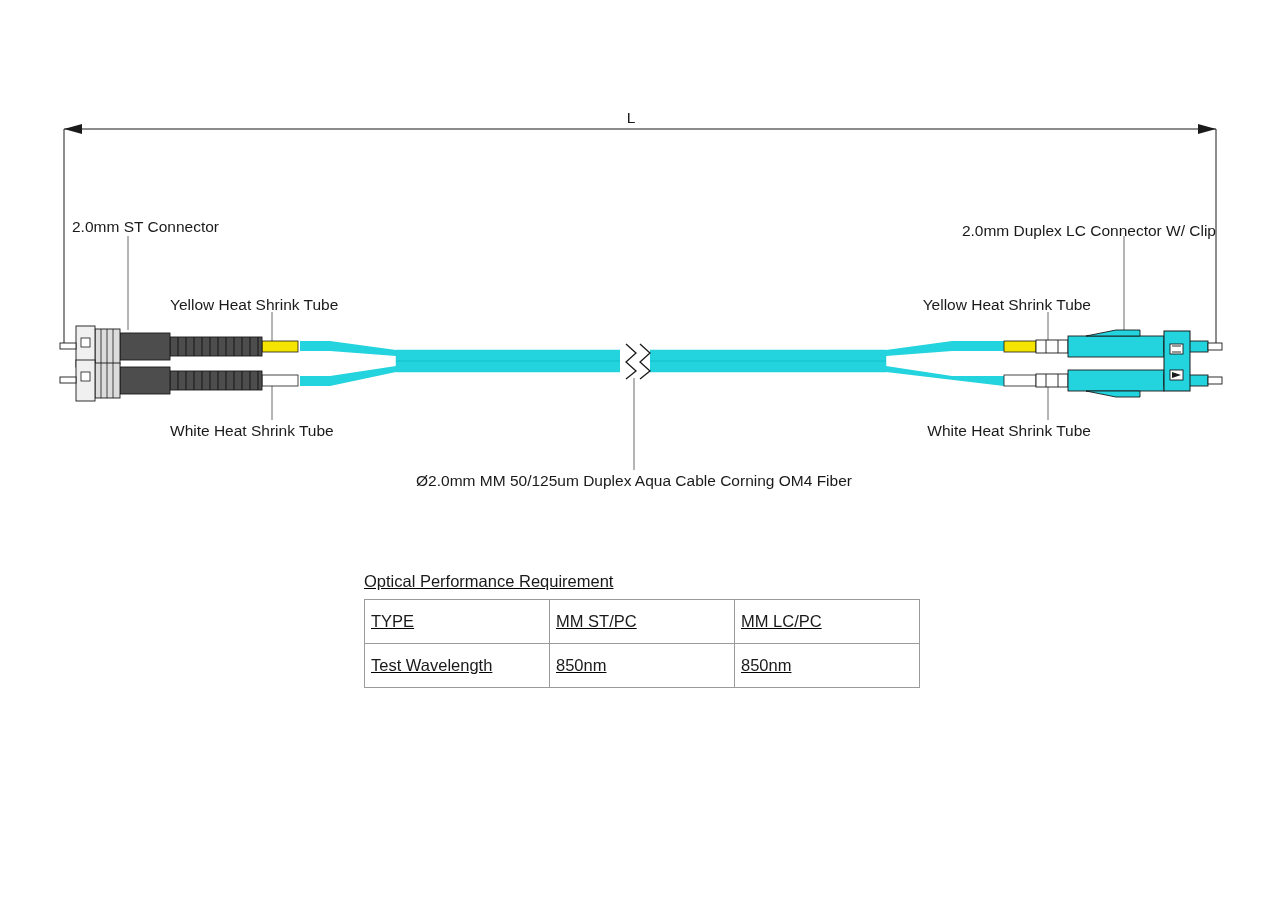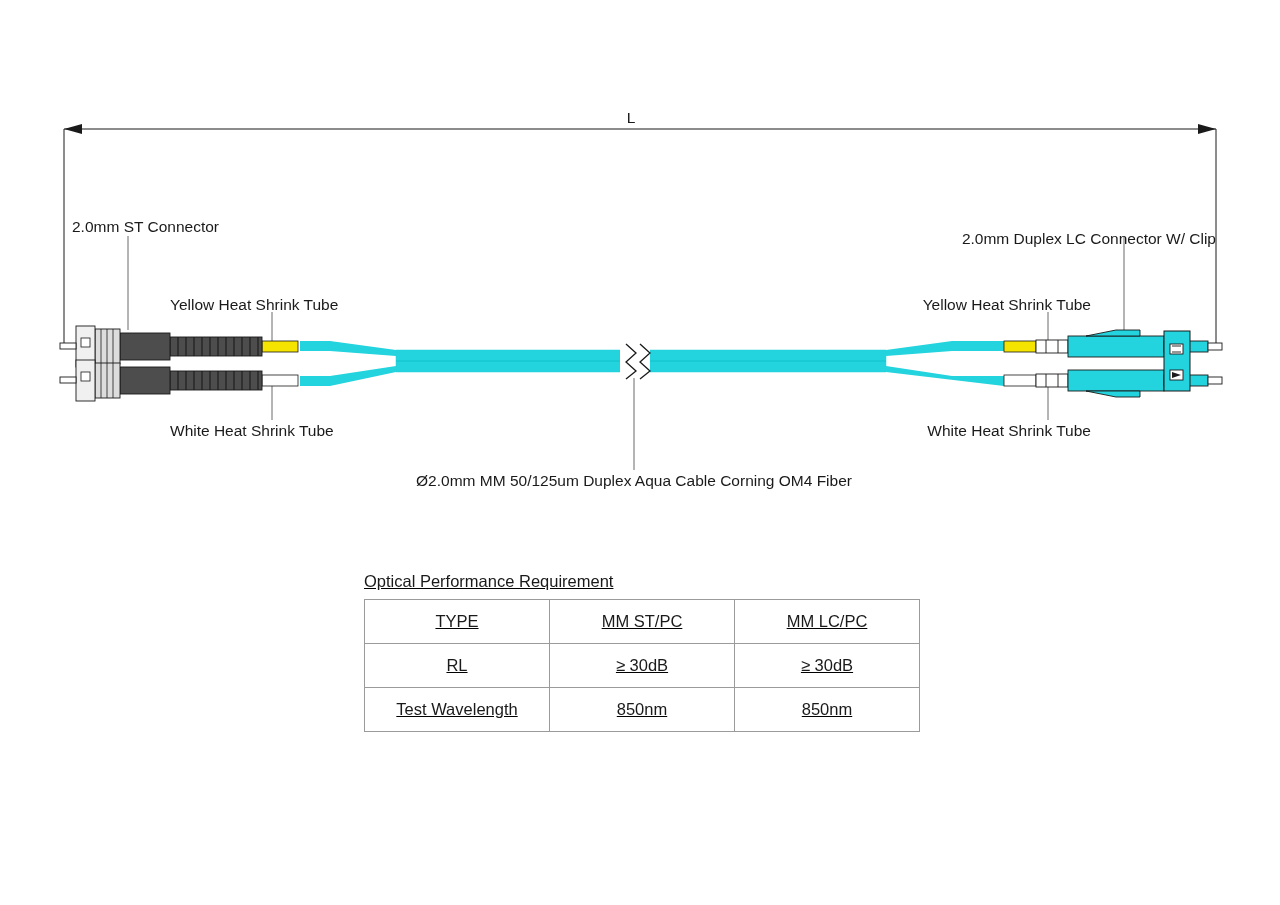--- a/index.html
+++ b/index.html
@@ -47,21 +47,20 @@
     margin-bottom: 8px;
     color: #1a1a1a;
   }
   table.perf {
     border-collapse: collapse;
     table-layout: fixed;
   }
   table.perf td {
     border: 1px solid #9b9b9b;
     height: 43px;
-    text-align: center;
     vertical-align: middle;
     font-size: 16.5px;
     color: #1a1a1a;
     padding: 0 6px;
   }
   table.perf col.c0 { width: 185px; }
   table.perf col.c1 { width: 185px; }
   table.perf col.c2 { width: 185px; }
 </style>
 </head>
@@ -220,21 +219,21 @@
       <path d="M1172,372 L1181,375 L1172,378 Z" fill="#1a1a1a"></path>
       <line x1="1172" y1="346" x2="1181" y2="346" stroke="#1a1a1a" stroke-width="0.9"></line>
       <line x1="1172" y1="352" x2="1181" y2="352" stroke="#1a1a1a" stroke-width="0.9"></line>
     </g>
   </svg>
 
   <div class="lbl" style="left:631px; top:109px; transform:translateX(-50%);">L</div>
 
   <div class="lbl" style="left:64px; top:218px;padding-left:8px;">2.0mm ST Connector</div>
 
-  <div class="lbl" style="left:1216px; top:230px; transform:translateX(-100%);">2.0mm Duplex LC Connector W/ Clip</div>
+  <div class="lbl" style="left:1216px; top:222px; transform:translateX(-100%);">2.0mm Duplex LC Connector W/ Clip</div>
 
   <div class="lbl" style="left:170px; top:296px;">Yellow Heat Shrink Tube</div>
 
   <div class="lbl" style="left:1091px; top:296px; transform:translateX(-100%);">Yellow Heat Shrink Tube</div>
 
   <div class="lbl" style="left:170px; top:422px;">White Heat Shrink Tube</div>
 
   <div class="lbl" style="left:1091px; top:422px; transform:translateX(-100%);">White Heat Shrink Tube</div>
 
   <div class="lbl" style="left:634px; top:472px; transform:translateX(-50%);text-align:center;">Ø2.0mm MM 50/125um Duplex Aqua Cable Corning OM4 Fiber</div>
@@ -247,25 +246,20 @@
           <col class="c1">
           <col class="c2">
         </colgroup>
       <tbody>
         <tr>
           <td>TYPE</td>
           <td>MM ST/PC</td>
           <td>MM LC/PC</td>
         </tr>
         <tr>
-          <td>RL</td>
-          <td>≥ 30dB</td>
-          <td>≥ 30dB</td>
-        </tr>
-        <tr>
           <td>Test Wavelength</td>
           <td>850nm</td>
           <td>850nm</td>
         </tr>
       </tbody>
     </table>
   </div>
 
 </div>
 

